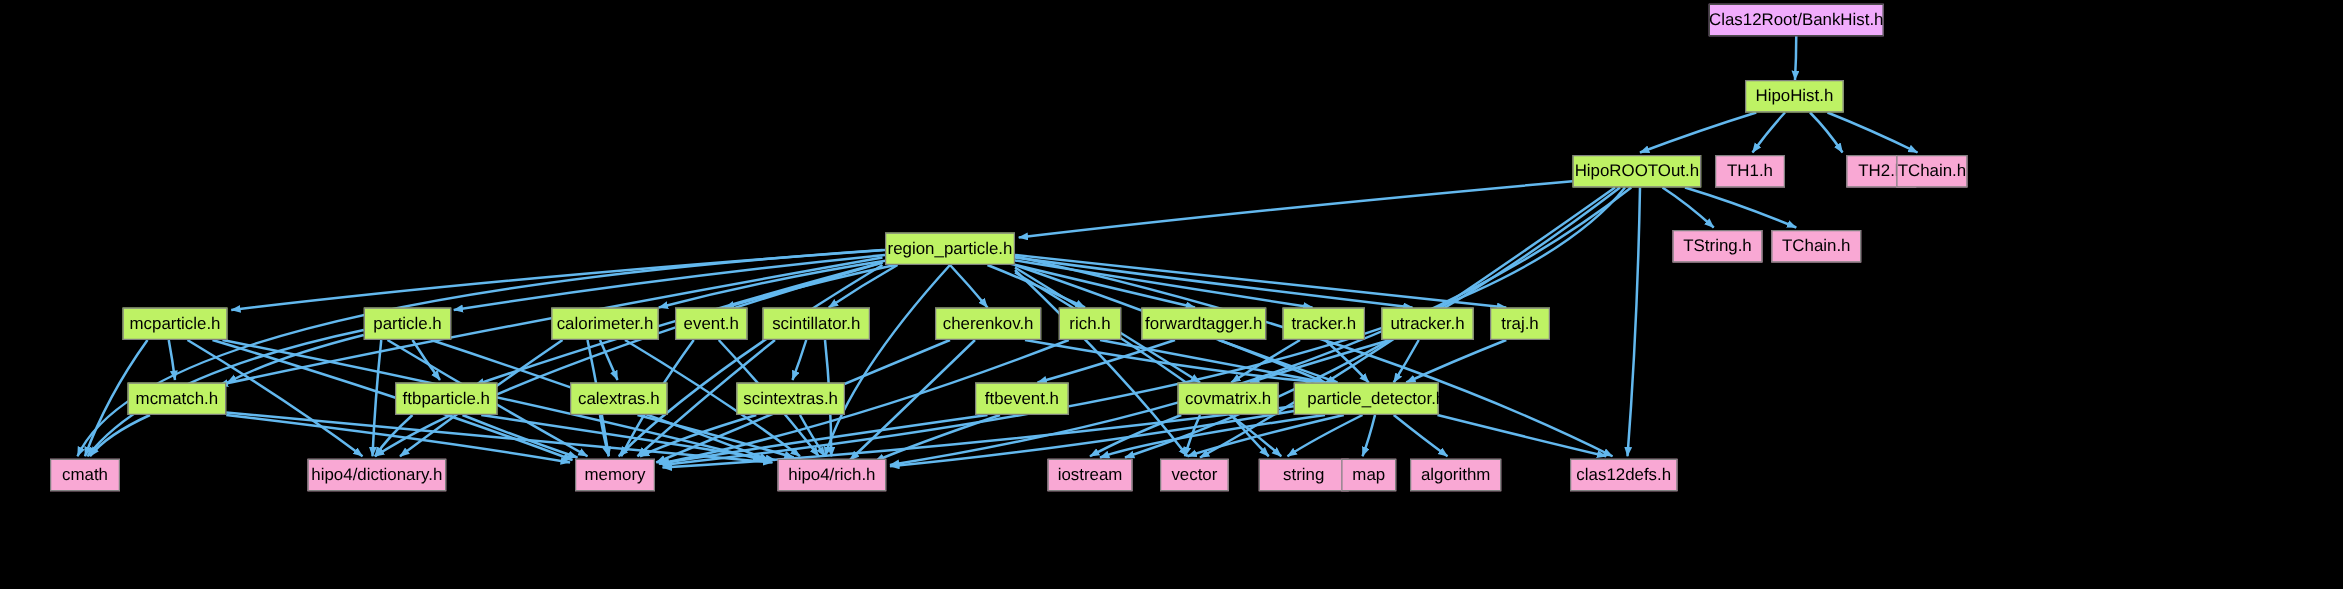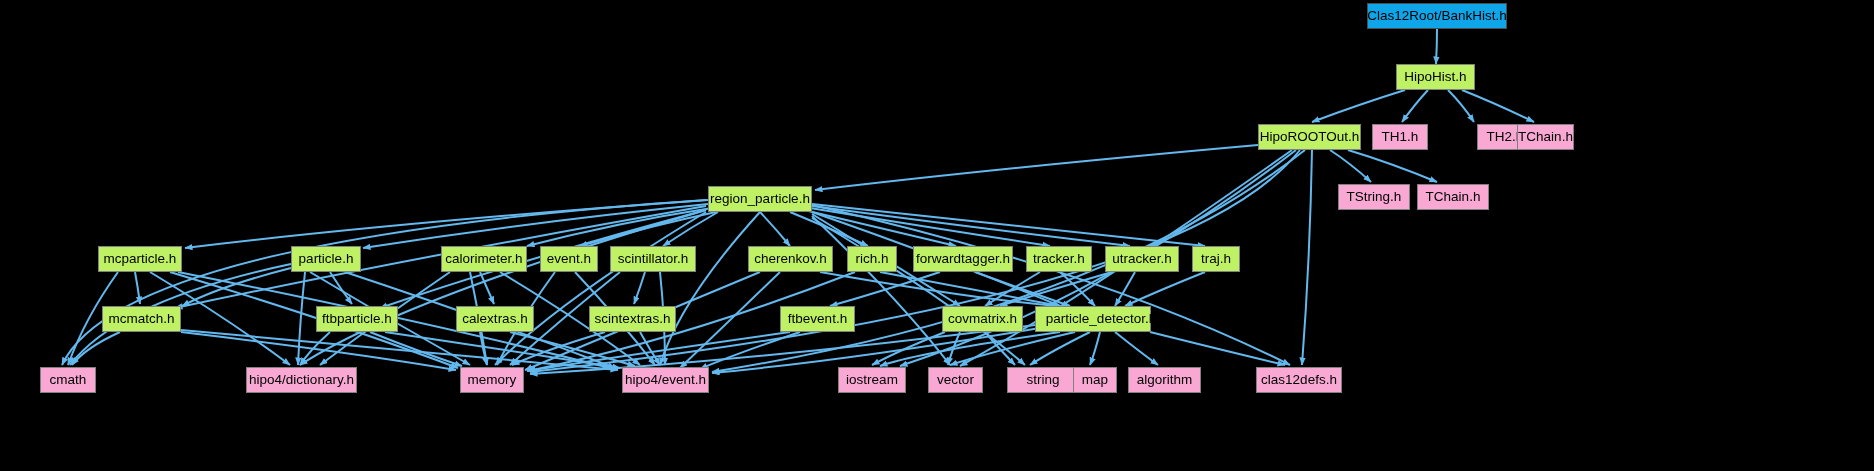--- a/index.html
+++ b/index.html
@@ -4,21 +4,21 @@
 <style>
   html,body{margin:0;padding:0;background:#000;}
   #canvas{position:relative;width:1874px;height:471px;background:#000;overflow:hidden;
           font-family:"Liberation Sans", sans-serif;}
   #edges{position:absolute;left:0;top:0;width:1874px;height:471px;}
   .node{position:absolute;box-sizing:border-box;display:flex;align-items:center;
         justify-content:center;white-space:nowrap;font-size:13.5px;line-height:1;
         color:#000;border:1px solid #808080;height:26px;}
   .node.plain{background:#bef264;}
   .node.sys{background:#f9a8d4;}
-  .node.root{background:#0ea5e9;border-color:#4d4d4d;}
+  .node.root{background:#f0abfc;border-color:#4d4d4d;}
 </style>
 </head>
 <body>
 
 <div id="canvas">
   <svg id="edges" viewBox="0 0 1874 471">
     <defs>
       <marker id="ah" markerWidth="9" markerHeight="9" refX="7.5" refY="3.2" orient="auto" markerUnits="userSpaceOnUse">
         <path d="M0,0 L8,3.2 L0,6.4 z" fill="#63b8ee"></path>
       </marker>
@@ -201,21 +201,21 @@
       <div class="node sys" style="left: 40px; top: 367px; width: 56px; height: 26px;">
         <span>cmath</span>
       </div>
       <div class="node sys" style="left: 246px; top: 367px; width: 111px; height: 26px;">
         <span>hipo4/dictionary.h</span>
       </div>
       <div class="node sys" style="left: 460px; top: 367px; width: 64px; height: 26px;">
         <span>memory</span>
       </div>
       <div class="node sys" style="left: 622px; top: 367px; width: 87px; height: 26px;">
-        <span>hipo4/event.h</span>
+        <span>hipo4/rich.h</span>
       </div>
       <div class="node sys" style="left: 838px; top: 367px; width: 68px; height: 26px;">
         <span>iostream</span>
       </div>
       <div class="node sys" style="left: 928px; top: 367px; width: 55px; height: 26px;">
         <span>vector</span>
       </div>
       <div class="node sys" style="left: 1007px; top: 367px; width: 72px; height: 26px;">
         <span>string</span>
       </div>

